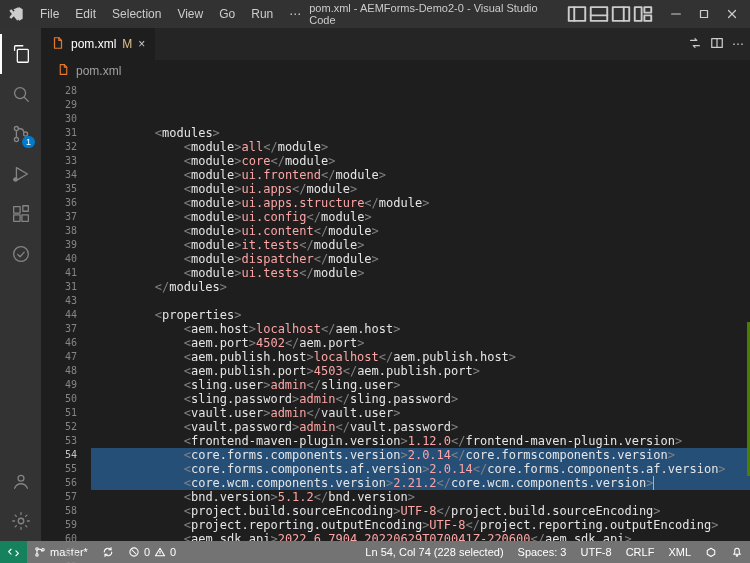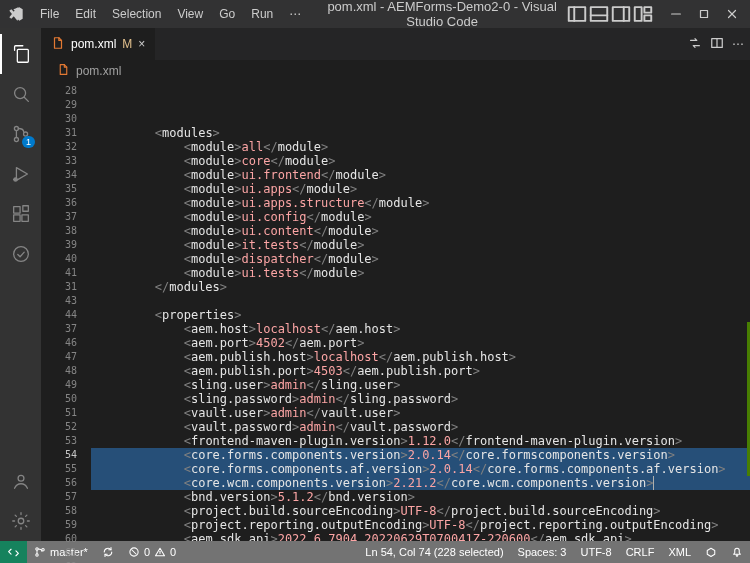--- a/index.html
+++ b/index.html
@@ -3,21 +3,21 @@
 <meta charset="utf-8">
 <style>
   * { margin: 0; padding: 0; box-sizing: border-box; }
   html, body { width: 750px; height: 563px; overflow: hidden; font-family: "Segoe UI", Arial, sans-serif; }
   body { background: #1e1e1e; color: #cccccc; display: flex; flex-direction: column; font-size: 12px; }
 
   
   .menubar { height: 28px; background: #323233; display: flex; align-items: center; padding: 0 4px; color: #cccccc; }
   .vs-logo { width: 16px; height: 16px; margin: 0 8px 0 4px; }
   .menubar .menu-item { padding: 4px 8px; cursor: default; font-size: 12px; }
-  .win-title { flex: 1; text-align: center; font-size: 13px; color: #cccccc; margin-left: 9px; }
+  .win-title { flex: 1; text-align: left; font-size: 11px; color: #cccccc; }
   .title-ctrl { display: flex; height: 100%; }
   .title-ctrl .tc { width: 28px; display: flex; align-items: center; justify-content: center; color:#ccc; }
   .title-ctrl .tc svg { width: 14px; height: 14px; }
 
   .editor-layout-icons { display: flex; align-items: center; margin-right: 8px; }
   .editor-layout-icons .eli { width: 22px; display: flex; align-items: center; justify-content: center; }
 
   
   .main { flex: 1; display: flex; min-height: 0; }
 

